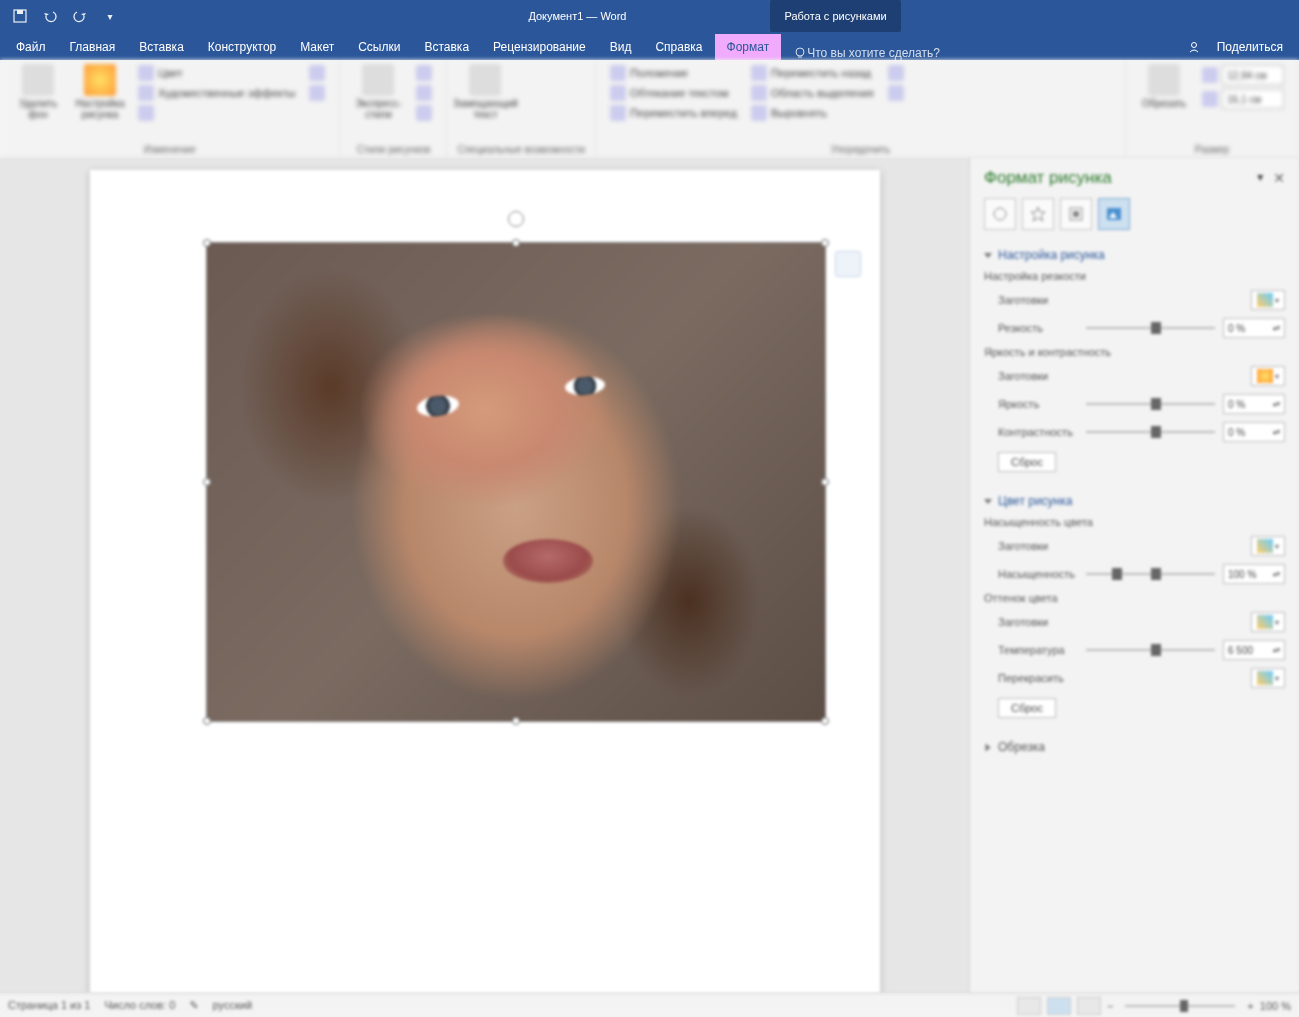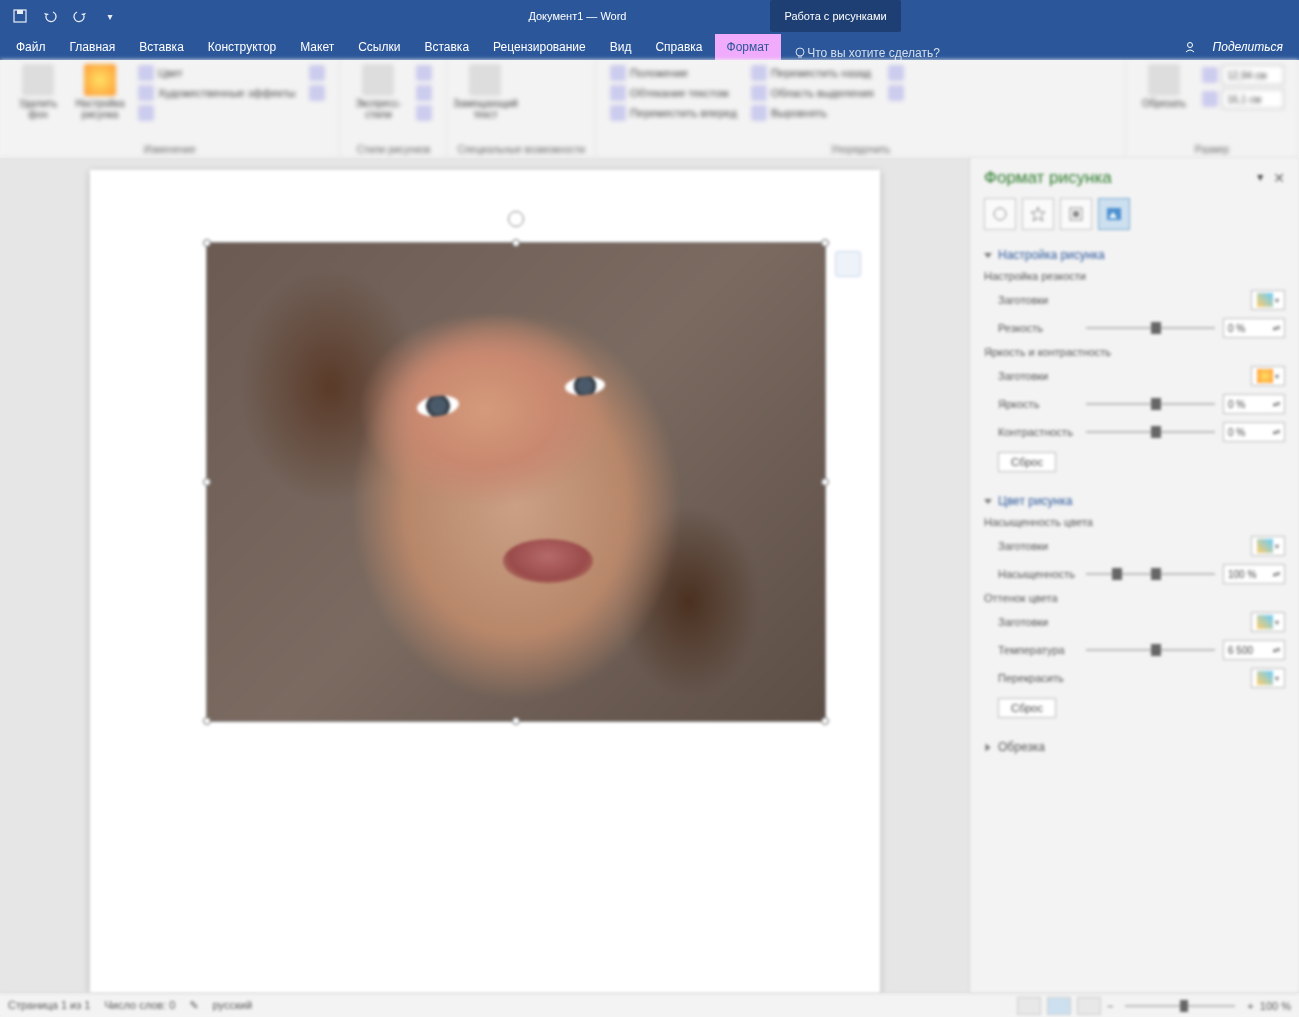--- a/index.html
+++ b/index.html
@@ -9,21 +9,21 @@
 .qat-btn{width:24px;height:24px;display:flex;align-items:center;justify-content:center;cursor:pointer;opacity:.9;}
 .title-center{flex:1;display:flex;align-items:center;justify-content:center;gap:12px;}
 .title-tool-tab{background:#1e3f73;padding:10px 14px;border-radius:2px;font-size:11px;}
 .title-right{display:flex;align-items:center;gap:8px;padding-right:6px;}
 .avatar{width:22px;height:22px;border-radius:50%;background:#ddd;}
 .win-btn{width:34px;height:28px;display:flex;align-items:center;justify-content:center;cursor:pointer;}
 .ribbon-tabs{height:28px;background:#2b579a;display:flex;align-items:flex-end;color:#fff;font-size:12px;padding:0 4px;}
 .ribbon-tab{padding:6px 12px;cursor:pointer;white-space:nowrap;}
 .ribbon-tab.active{background:#f0abfc;color:#2b579a;}
 .tell-me{flex:1;display:flex;align-items:center;padding:0 12px;opacity:.8;}
-.share-btn{padding:6px 12px;display:flex;align-items:flex-start;gap:16px;font-style:italic;}
+.share-btn{padding:6px 12px;display:flex;align-items:flex-start;gap:16px;}
 .ribbon{height:98px;background:#f3f3f3;border-bottom:1px solid #d4d4d4;display:flex;font-size:11px;color:#444;filter:blur(2px);}
 .ribbon-group{border-right:1px solid #e1e1e1;padding:4px 10px 2px;display:flex;flex-direction:column;justify-content:space-between;}
 .rg-content{display:flex;gap:6px;align-items:flex-start;}
 .rg-label{text-align:center;font-size:10px;color:#666;padding-top:2px;}
 .big-btn{display:flex;flex-direction:column;align-items:center;gap:2px;width:56px;cursor:pointer;}
 .big-btn .ico{width:32px;height:32px;background:#ddd;border-radius:3px;}
 .small-stack{display:flex;flex-direction:column;gap:2px;}
 .small-btn{display:flex;align-items:center;gap:4px;padding:1px 4px;cursor:pointer;}
 .small-btn .ico{width:16px;height:16px;background:#cce;border-radius:2px;}
 .workspace{position:absolute;top:158px;left:0;right:0;bottom:24px;display:flex;background:#e6e6e6;}

